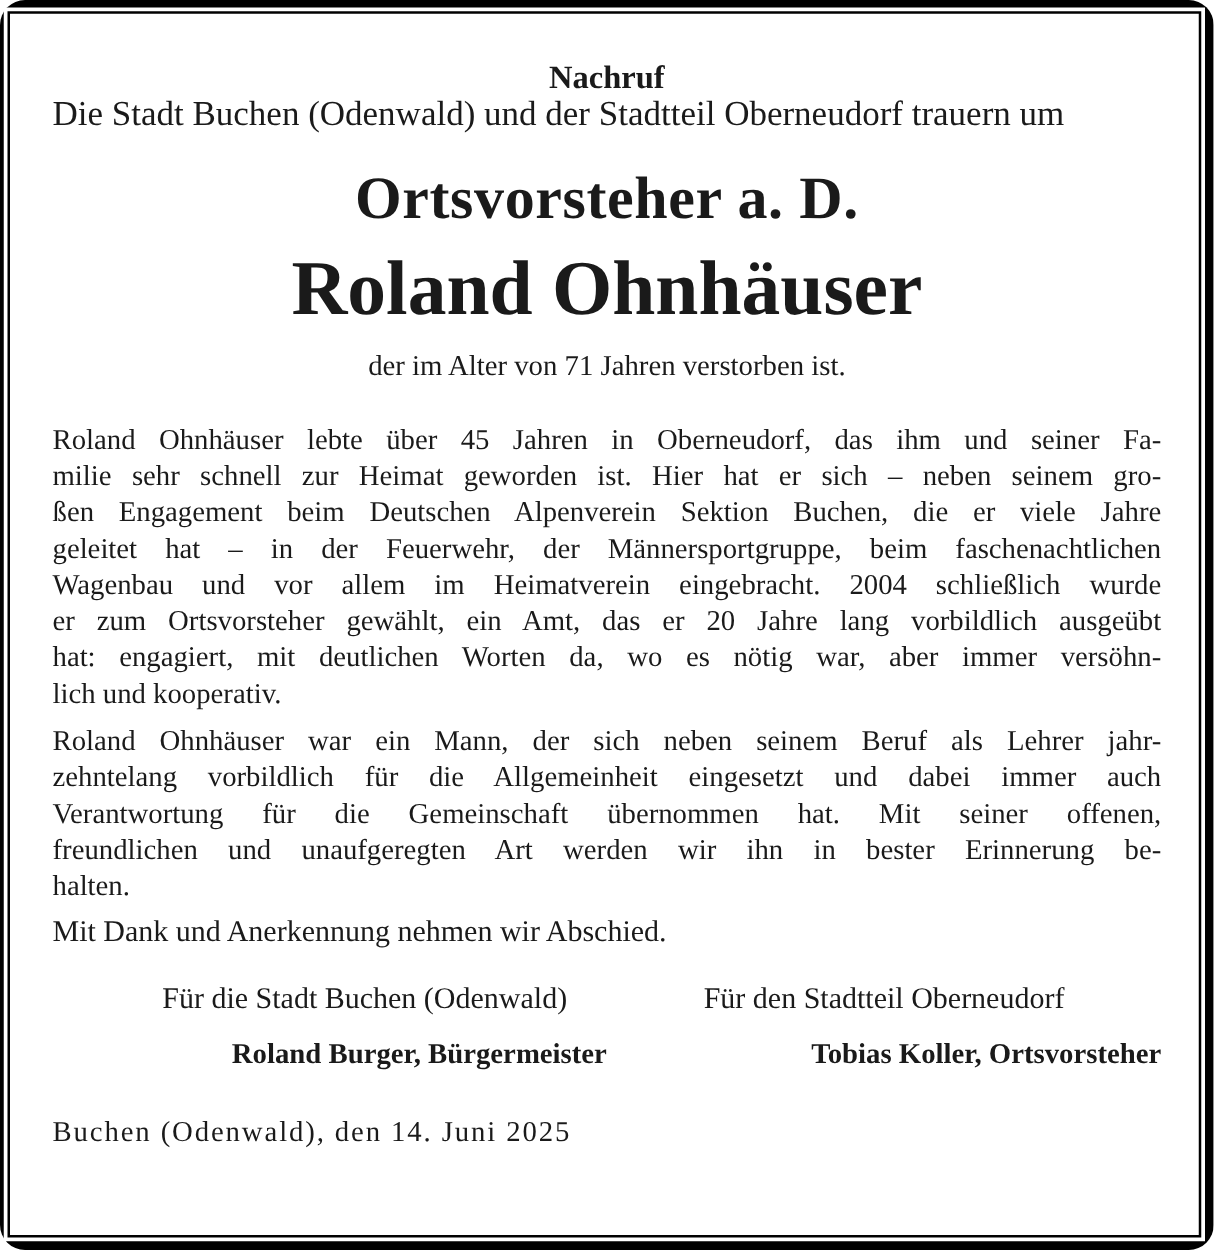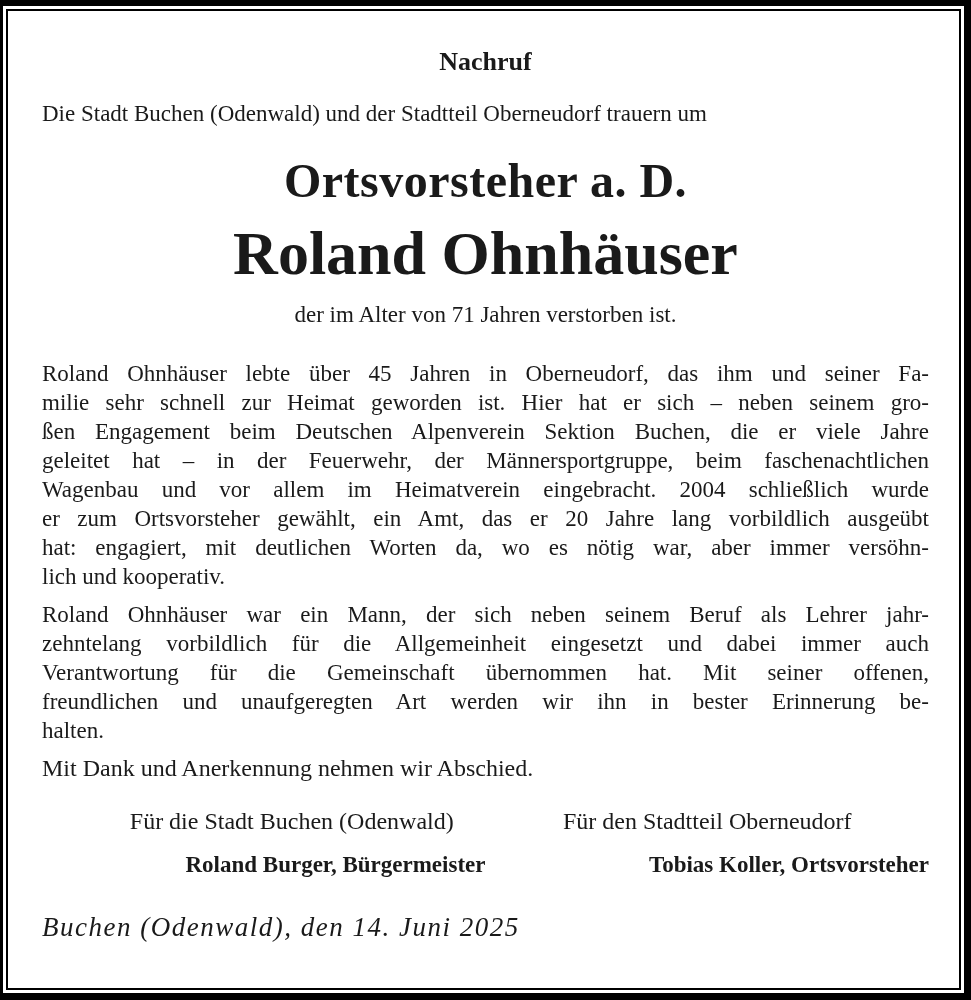--- a/index.html
+++ b/index.html
@@ -13,20 +13,21 @@
   body{
     font-family:"Liberation Serif","DejaVu Serif",serif;
     color:var(--c-text);
   }
   .page{
     position:relative;
     width:971px;
     height:1000px;
     background:var(--c-bg);
     overflow:hidden;
+    border-radius:20px;
   }
   
   .frame-outer{
     width:100%;
     height:100%;
     border-style:solid;
     border-color:var(--c-border);
     border-width:6px 7px 7px 3px;
   }
   
@@ -40,22 +41,21 @@
   .content{
     padding:36px 30px 0 34px;
   }
   .kicker{
     text-align:center;
     font-weight:bold;
     font-size:26px;
     line-height:30px;
   }
   .intro{
-    margin-top:22px;
-    font-size:23px;
+    font-size:28px;
     line-height:29px;
   }
   .role{
     margin-top:30px;
     text-align:center;
     font-weight:bold;
     font-size:48px;
     line-height:46px;
     letter-spacing:0.5px;
   }
@@ -110,24 +110,23 @@
   }
   .sig-name{
     margin-top:14px;
     font-weight:bold;
     font-size:23px;
     line-height:29px;
     text-align:right;
   }
   .dateline{
     margin-top:34px;
-    font-size:27px;
+    font-size:23px;
     line-height:29px;
     letter-spacing:1.5px;
-    font-style:italic;
   }
 </style>
 </head>
 <body>
 
 <div class="page">
   <div class="frame-outer">
     <div class="frame-inner">
       <div class="content">
 

